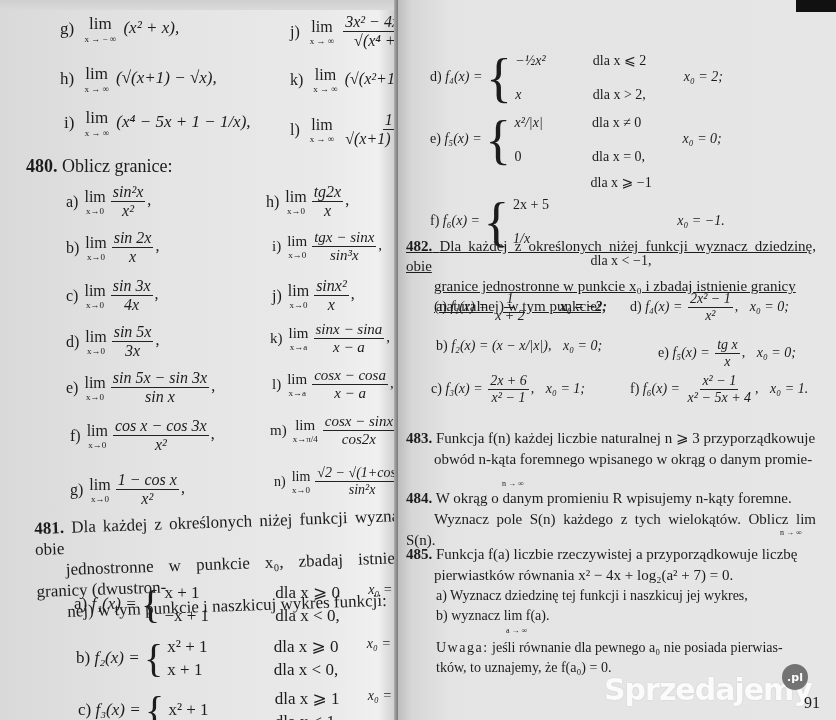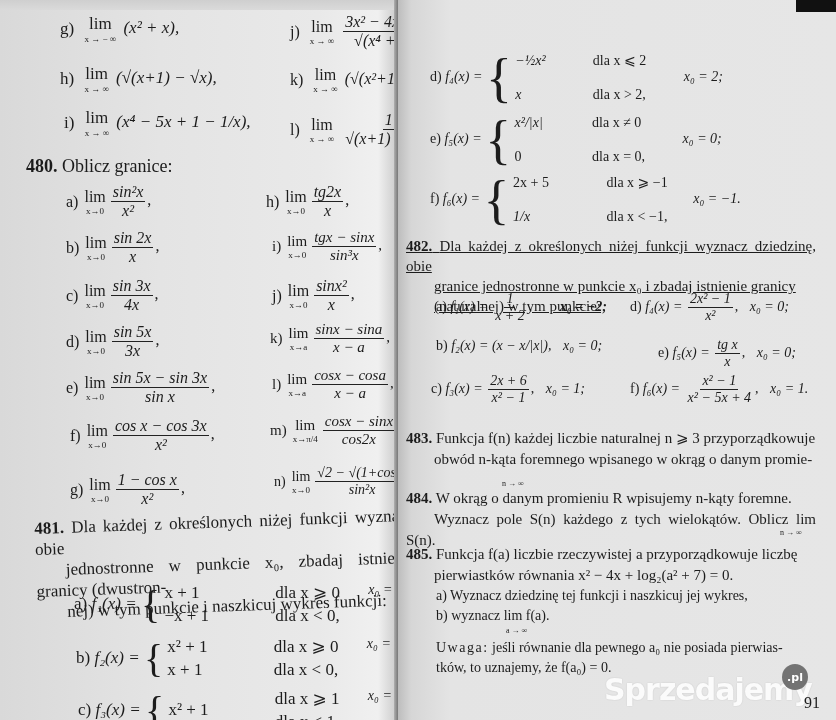--- a/index.html
+++ b/index.html
@@ -310,21 +310,21 @@
     <span class="it" style="margin-left:34px;">x₀ = 0;</span>
   </div>
   <div class="abs" style="left:32px;top:166px;font-size:14px;">
     <span>f)</span>
     <span class="it">f₆(x) =</span>
     <span class="brace" style="font-size:54px;">{</span>
     <span class="cases" style="line-height:2.4;width:70px;">
         <span>2x + 5</span>
         <span class="it">1/x</span>
       </span>
-    <span class="cases" style="line-height:2.4;margin-left:20px;">
+    <span class="cases" style="line-height:2.4;margin-left:4px;gap:44px;">
         <span>dla x ⩾ −1</span>
         <span>dla x &lt; −1,</span>
       </span>
     <span class="it" style="margin-left:22px;">x₀ = −1.</span>
   </div>
 
   <div class="para" style="left:8px;top:236px;width:410px;font-size:15px;line-height:20px;text-decoration:underline;">
     <span class="b">482.</span>
     <span>Dla każdej z określonych niżej funkcji wyznacz dziedzinę, obie</span><br>
     <span style="padding-left:28px">granice jednostronne w punkcie x₀ i zbadaj istnienie granicy</span><br>

